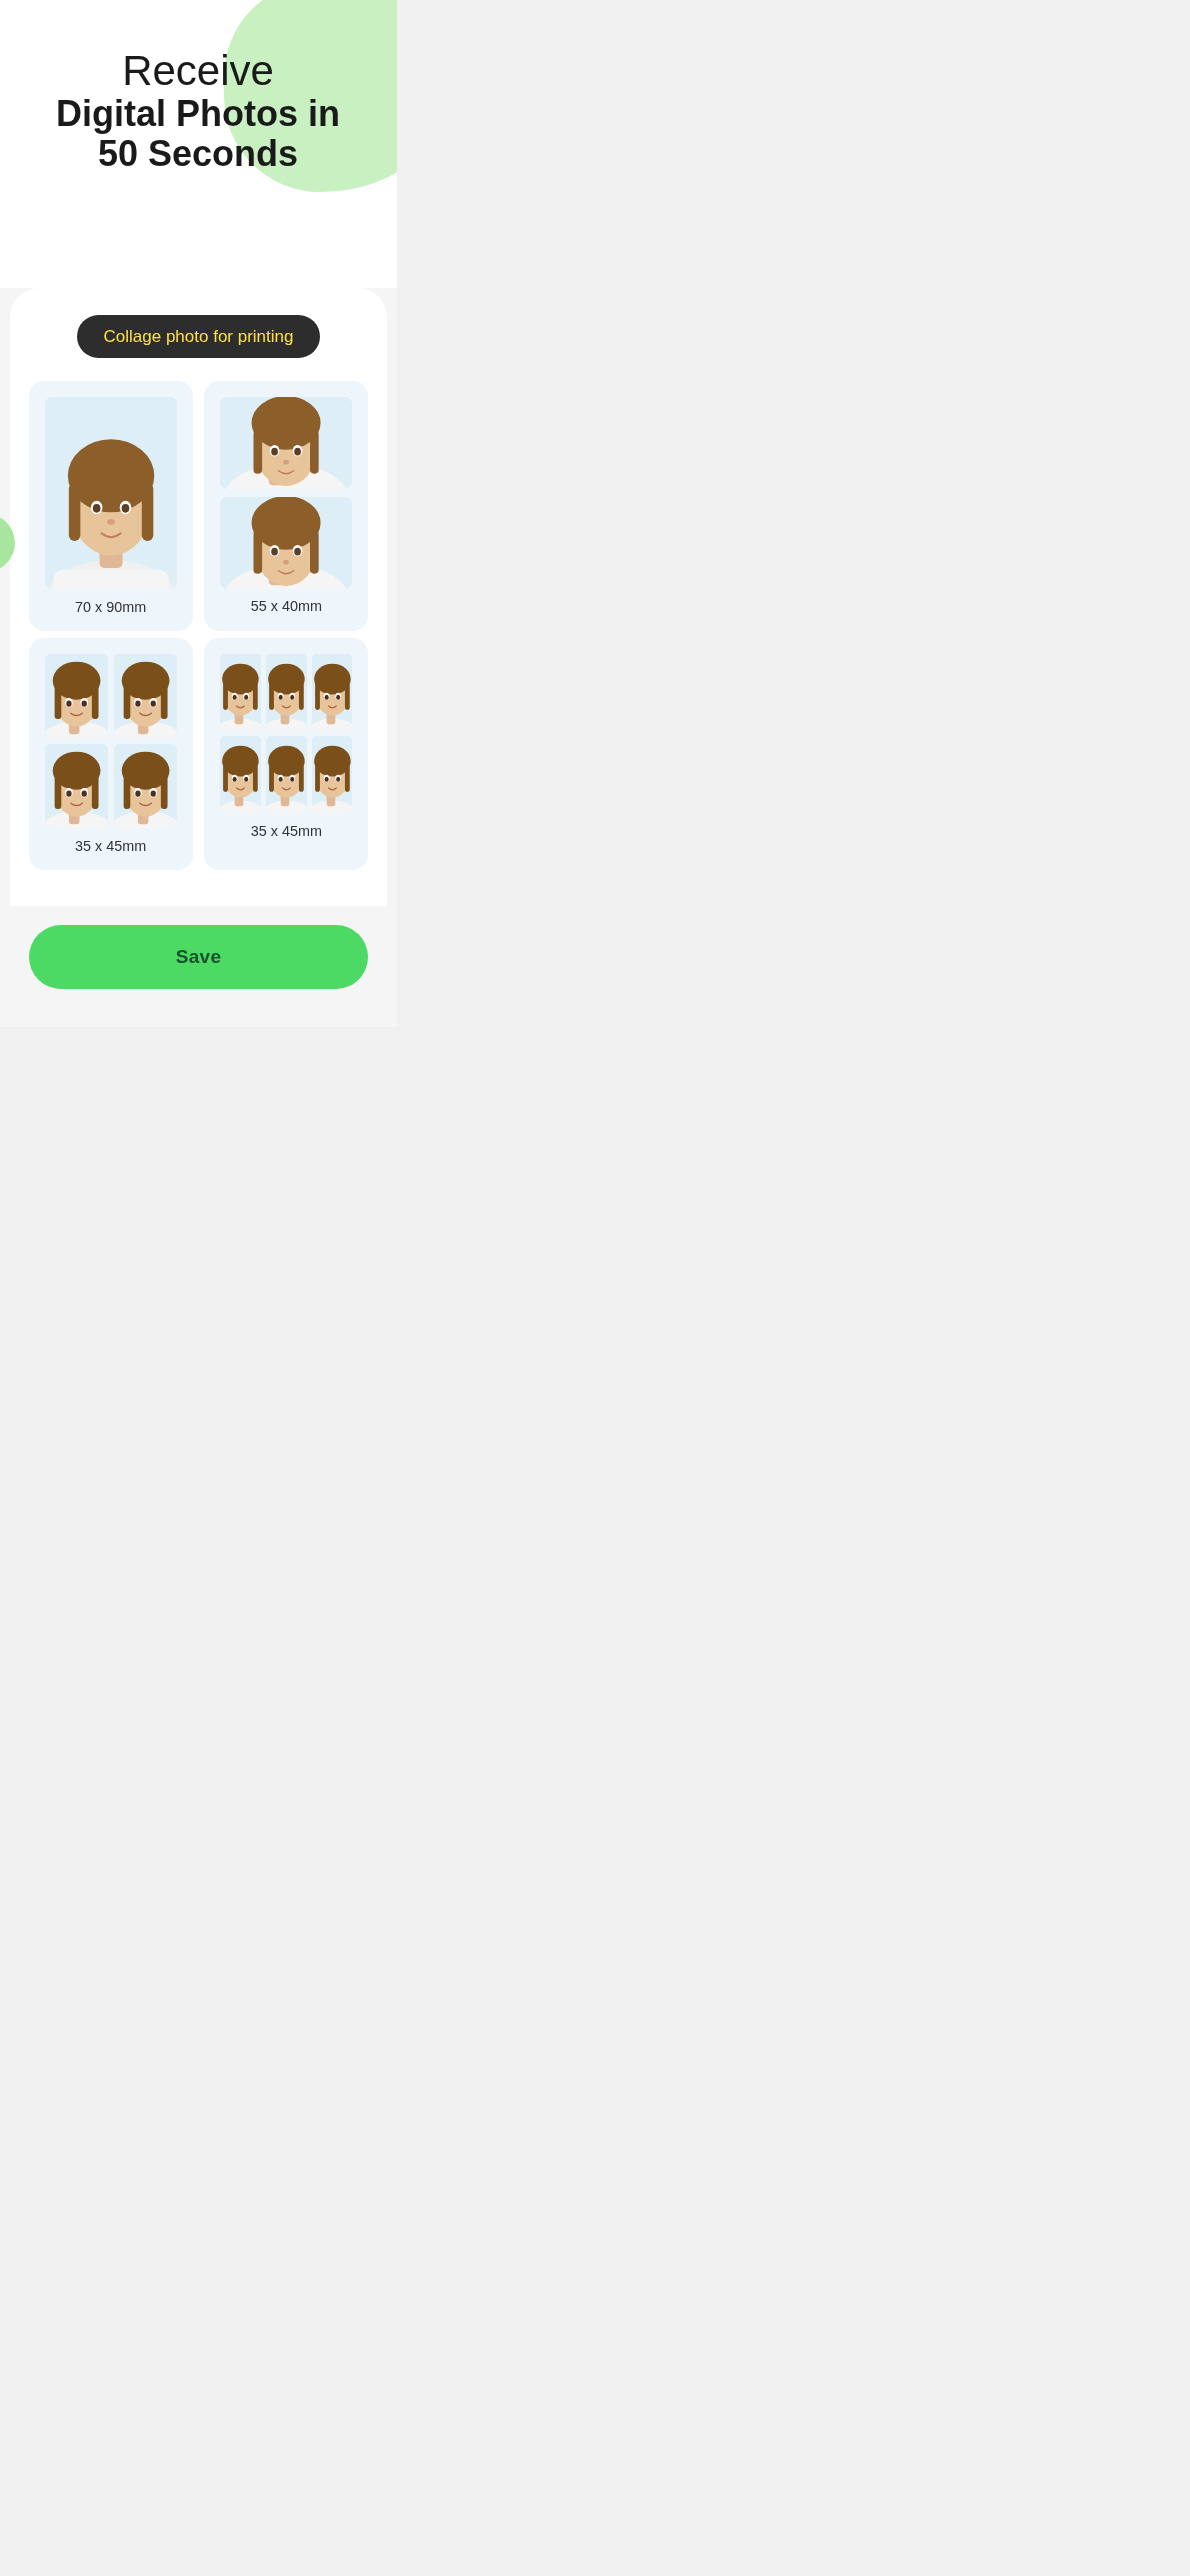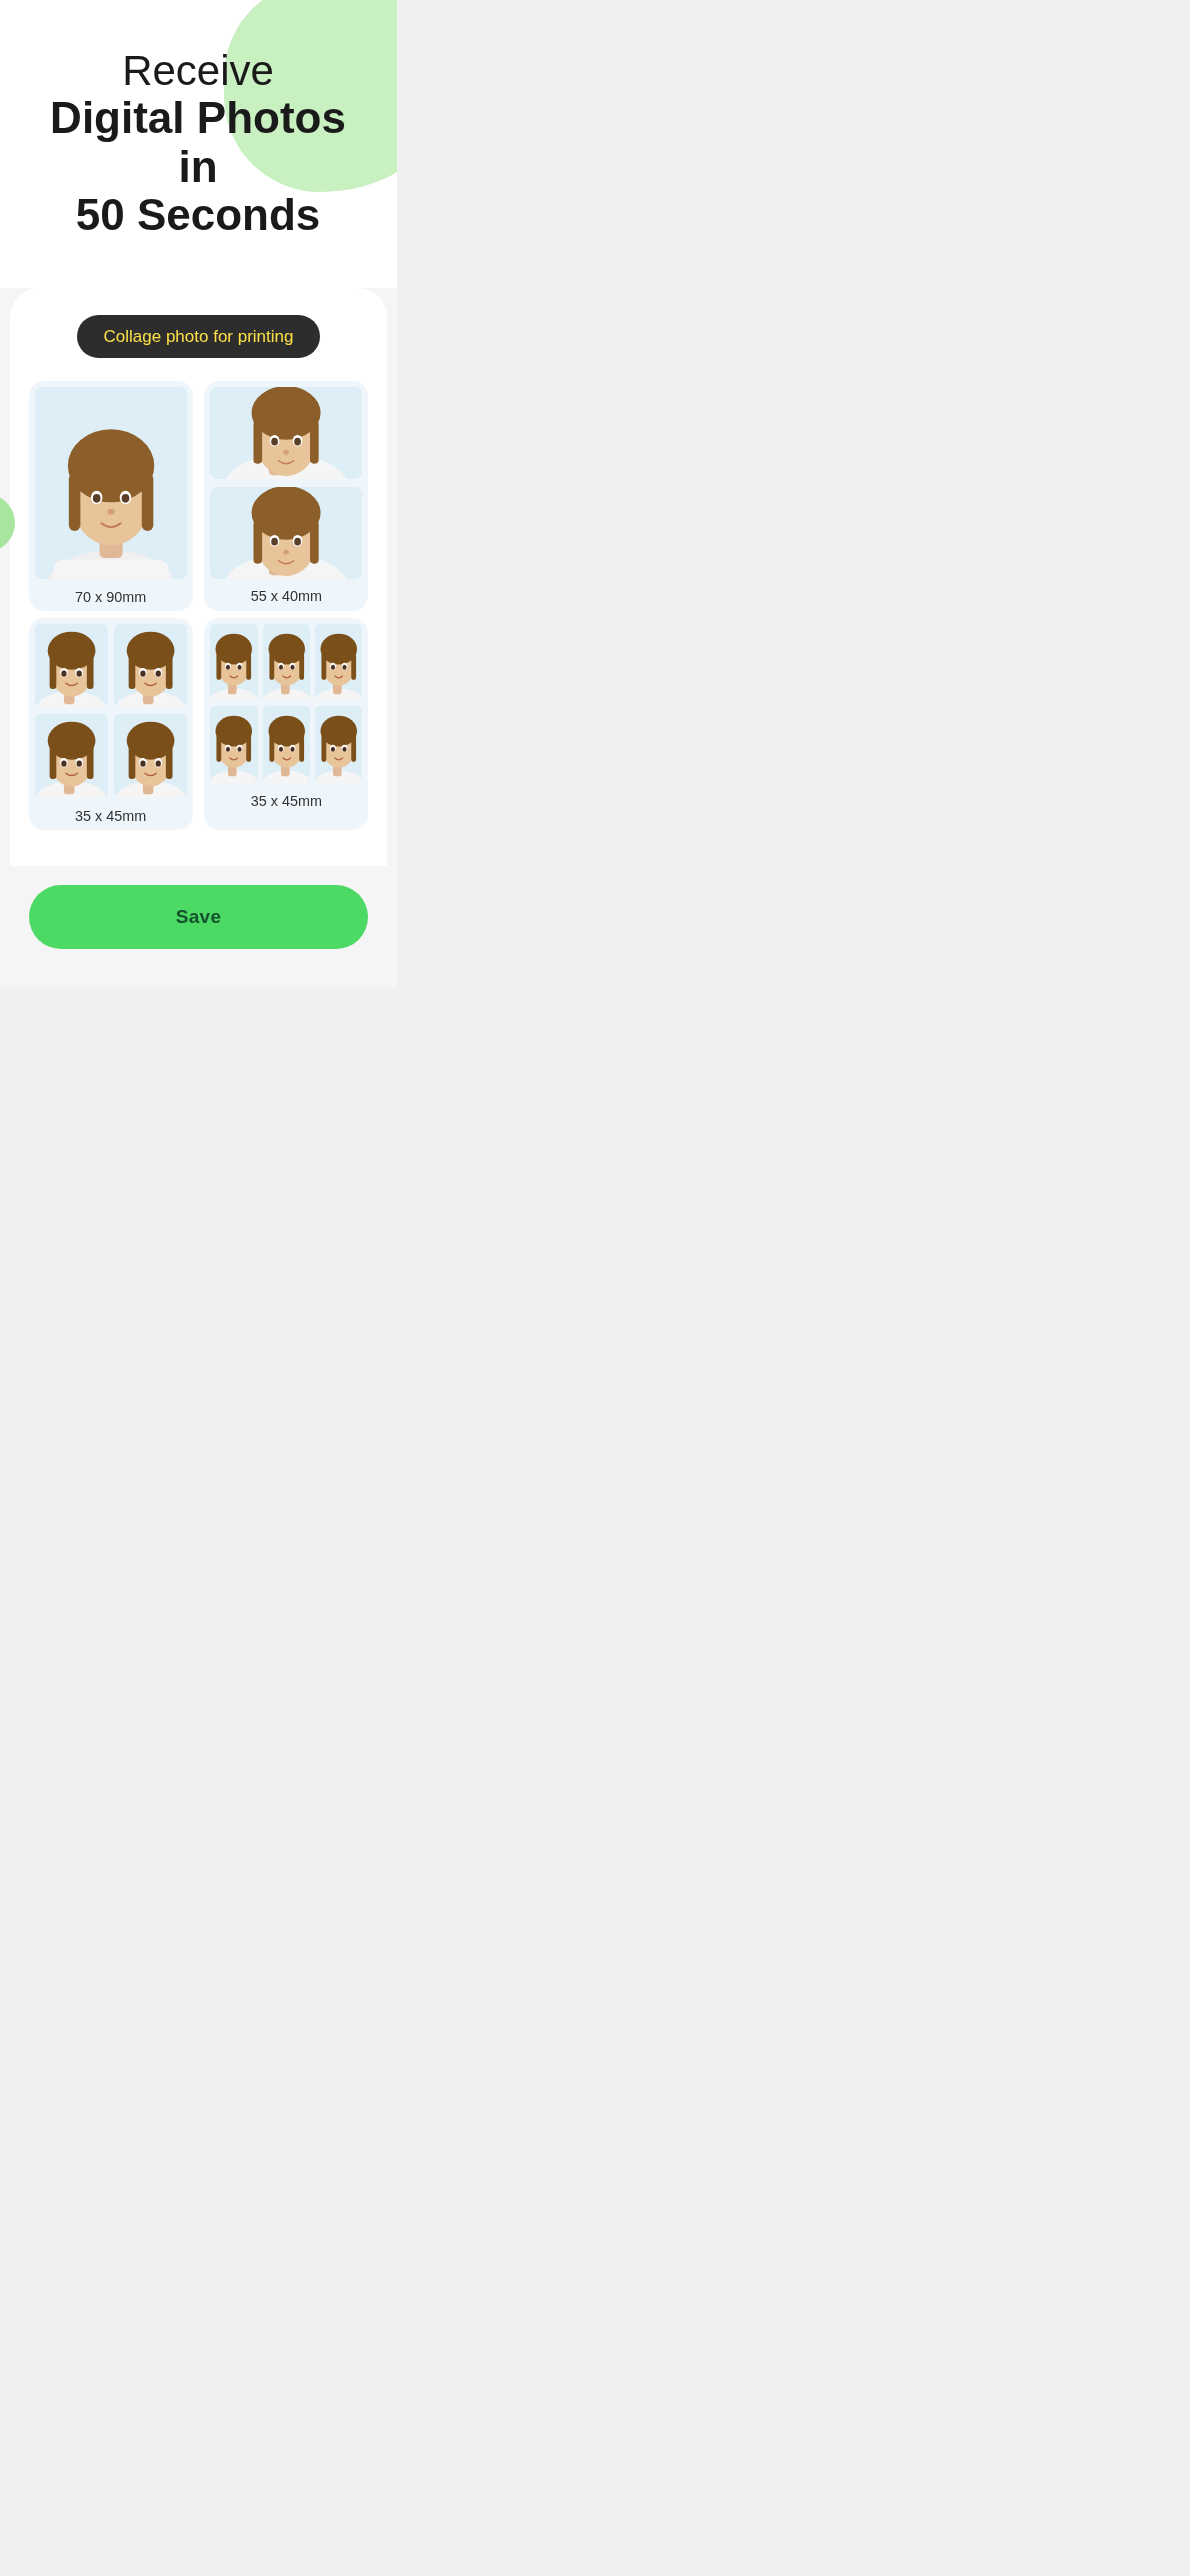--- a/index.html
+++ b/index.html
@@ -49,21 +49,21 @@
 
     .hero-title .receive {
       font-size: 42px;
       font-weight: 400;
       color: #1a1a1a;
       line-height: 1.1;
       display: block;
     }
 
     .hero-title .bold-line {
-      font-size: 44px;
+      font-size: 36px;
       font-weight: 800;
       color: #1a1a1a;
       line-height: 1.1;
       display: block;
     }
 
     
     .main-card {
       background: #ffffff;
       border-radius: 29px 29px 0 0;
@@ -155,21 +155,21 @@
       width: 29px;
       height: 58px;
       background: #a8e6a0;
       border-radius: 0 29px 29px 0;
       z-index: 5;
     }
 
     .outer-card-bg {
       background: #eef5fb;
       border-radius: 15.3px;
-      padding: 6px;
+      padding: 16px;
       flex: 1;
     }
   </style>
 </head>
 <body>
 
 <div class="page-wrapper">
 
   <div class="hero">
     <div class="hero-blob"></div>

